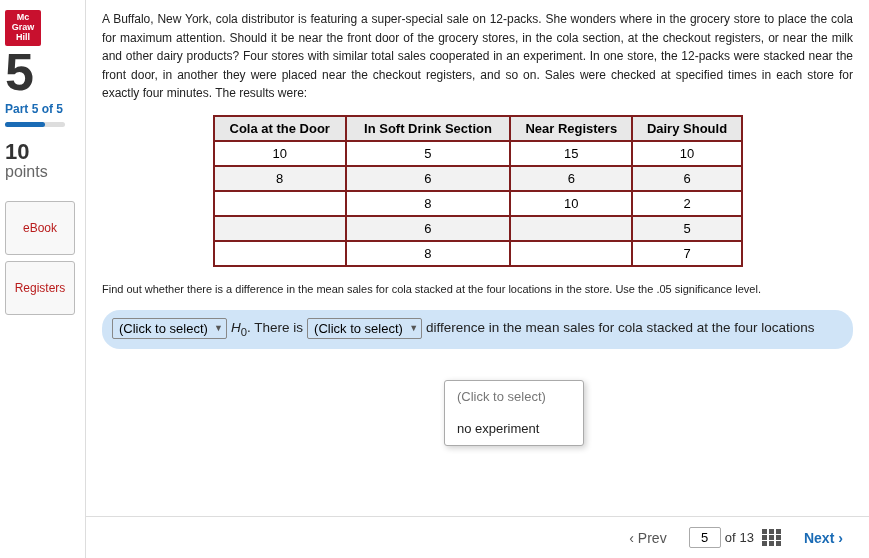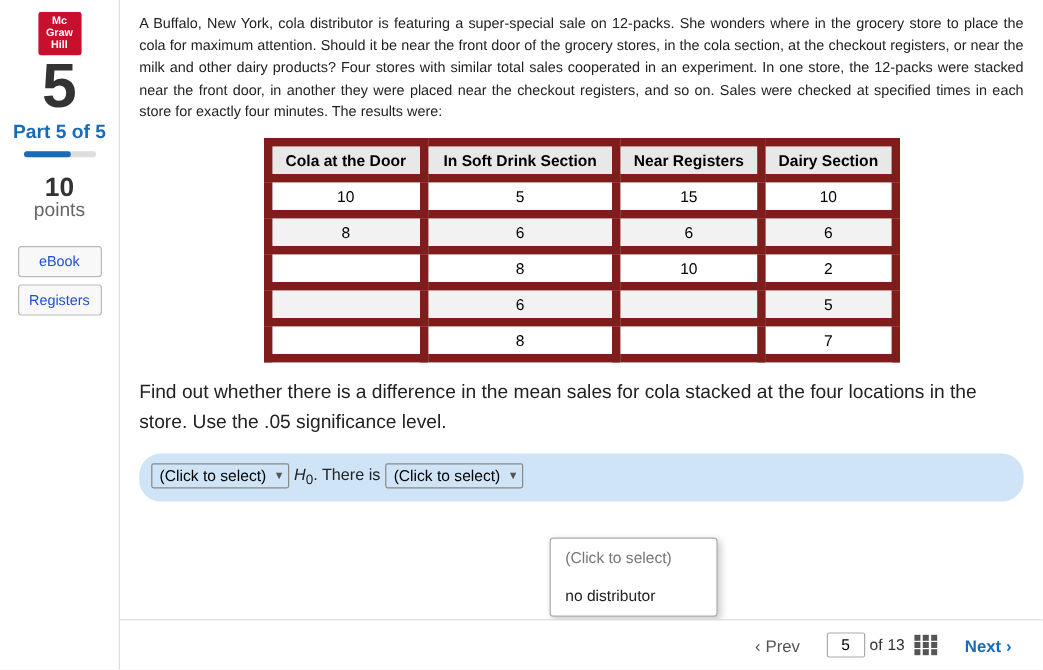--- a/index.html
+++ b/index.html
@@ -8,38 +8,37 @@
       font-size: 14px;
       background: #f5f5f5;
       width: 869px;
       height: 558px;
       overflow: hidden;
       display: flex;
     }
 
     
     .sidebar {
-      width: 100px;
+      width: 86px;
       background: #fff;
       border-right: 1px solid #ddd;
       display: flex;
       flex-direction: column;
-      align-items: center;
       padding: 10px 5px;
       flex-shrink: 0;
     }
     .part-number {
       font-size: 52px;
       font-weight: bold;
       color: #333;
       line-height: 1;
       margin-bottom: 4px;
     }
     .part-label {
-      font-size: 16px;
+      font-size: 12px;
       color: #1a6bb5;
       margin-bottom: 6px;
     }
     .part-label span {
       font-weight: bold;
     }
     .progress-bar {
       width: 60px;
       height: 5px;
       background: #ddd;
@@ -59,29 +58,29 @@
       color: #333;
       line-height: 1;
     }
     .points-label {
       font-size: 16px;
       color: #666;
       margin-bottom: 20px;
     }
     .sidebar-btn {
       width: 70px;
-      padding: 5px 0;
+      padding: 19px 0;
       margin-bottom: 6px;
       border: 1px solid #bbb;
       border-radius: 3px;
       background: #f8f8f8;
       text-align: center;
       font-size: 12px;
       cursor: pointer;
-      color: #1d4ed8;
+      color: #b91c1c;
     }
 
     
     .main {
       flex: 1;
       background: #fff;
       display: flex;
       flex-direction: column;
       overflow: hidden;
     }
@@ -106,35 +105,35 @@
       margin-bottom: 14px;
     }
     .data-table {
       border-collapse: collapse;
       width: 100%;
       max-width: 530px;
       margin: 0 auto;
       font-size: 13px;
     }
     .data-table th, .data-table td {
-      border: 7px solid #7f1d1d;
+      border: 2px solid #7f1d1d;
       padding: 4px 6px;
       text-align: center;
     }
     .data-table thead th {
       background: #e8e8e8;
       font-weight: bold;
     }
     .data-table tbody tr:nth-child(even) {
       background: #f2f2f2;
     }
 
     
     .question-text {
-      font-size: 16px;
+      font-size: 11px;
       color: #222;
       line-height: 1.55;
       margin-bottom: 12px;
     }
 
     
     .answer-row {
       display: flex;
       align-items: flex-start;
       flex-wrap: wrap;
@@ -288,21 +287,21 @@
 
     <p class="problem-text">A Buffalo, New York, cola distributor is featuring a super-special sale on 12-packs. She wonders where in the grocery store to place the cola for maximum attention. Should it be near the front door of the grocery stores, in the cola section, at the checkout registers, or near the milk and other dairy products? Four stores with similar total sales cooperated in an experiment. In one store, the 12-packs were stacked near the front door, in another they were placed near the checkout registers, and so on. Sales were checked at specified times in each store for exactly four minutes. The results were:</p>
 
     <div class="data-table-wrapper">
       <table class="data-table">
         <thead>
           <tr>
             <th>Cola at the Door</th>
             <th>In Soft Drink Section</th>
             <th>Near Registers</th>
-            <th>Dairy Section</th>
+            <th>Dairy Should</th>
           </tr>
         </thead>
         <tbody>
           <tr>
             <td>10</td>
             <td>5</td>
             <td>15</td>
             <td>10</td>
           </tr>
           <tr>
@@ -344,24 +343,25 @@
         </select>
       </div>
       <span> <em>H</em><sub>0</sub>. There is </span>
       <div class="select-wrapper" style="position:relative;">
         <select>
           <option>(Click to select)</option>
           <option>a significant</option>
           <option>no significant</option>
         </select>
       </div>
+      <span> difference in the mean sales for cola stacked at the four locations</span>
 
       <div class="dropdown-popup">
         <div class="dropdown-item default-item">(Click to select)</div>
-        <div class="dropdown-item">no distributor</div>
+        <div class="dropdown-item">no experiment</div>
       </div>
     </div>
 
   </div>
 
   <div class="bottom-nav">
     <button class="nav-btn nav-prev">
       <span>‹</span>
       <span>Prev</span>
     </button>

